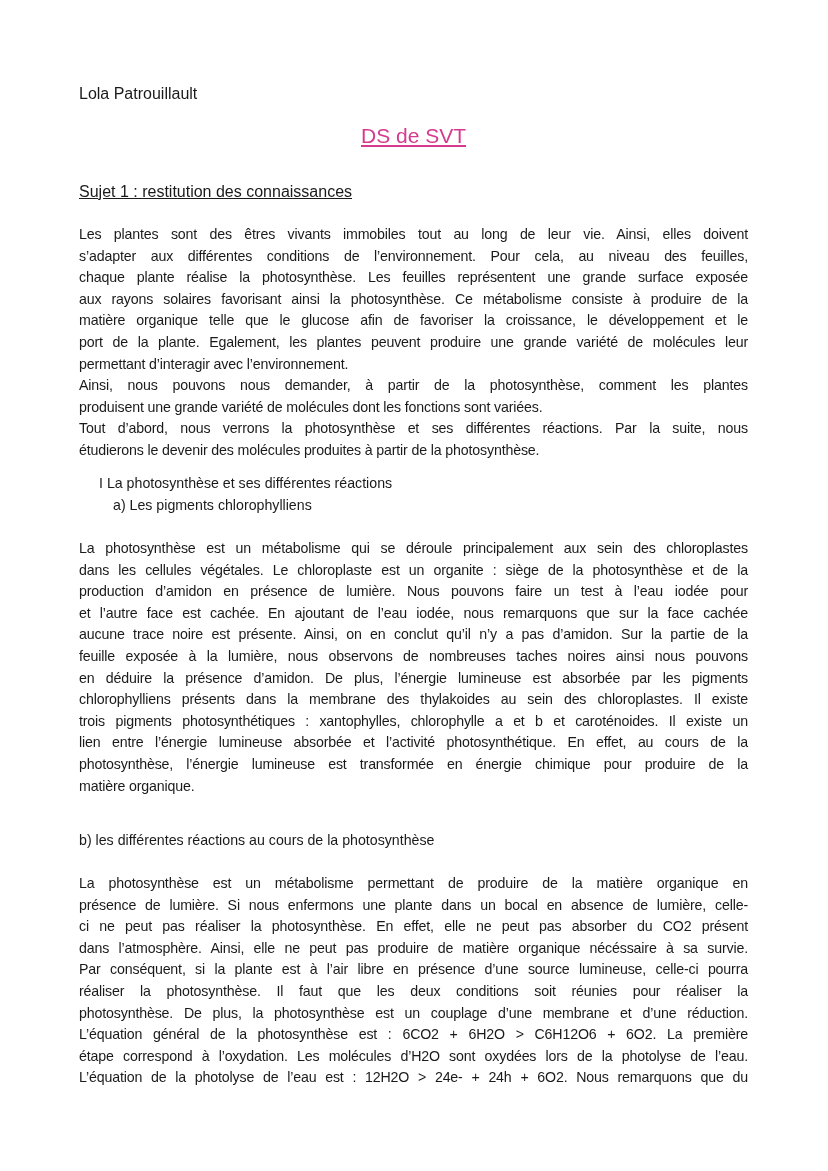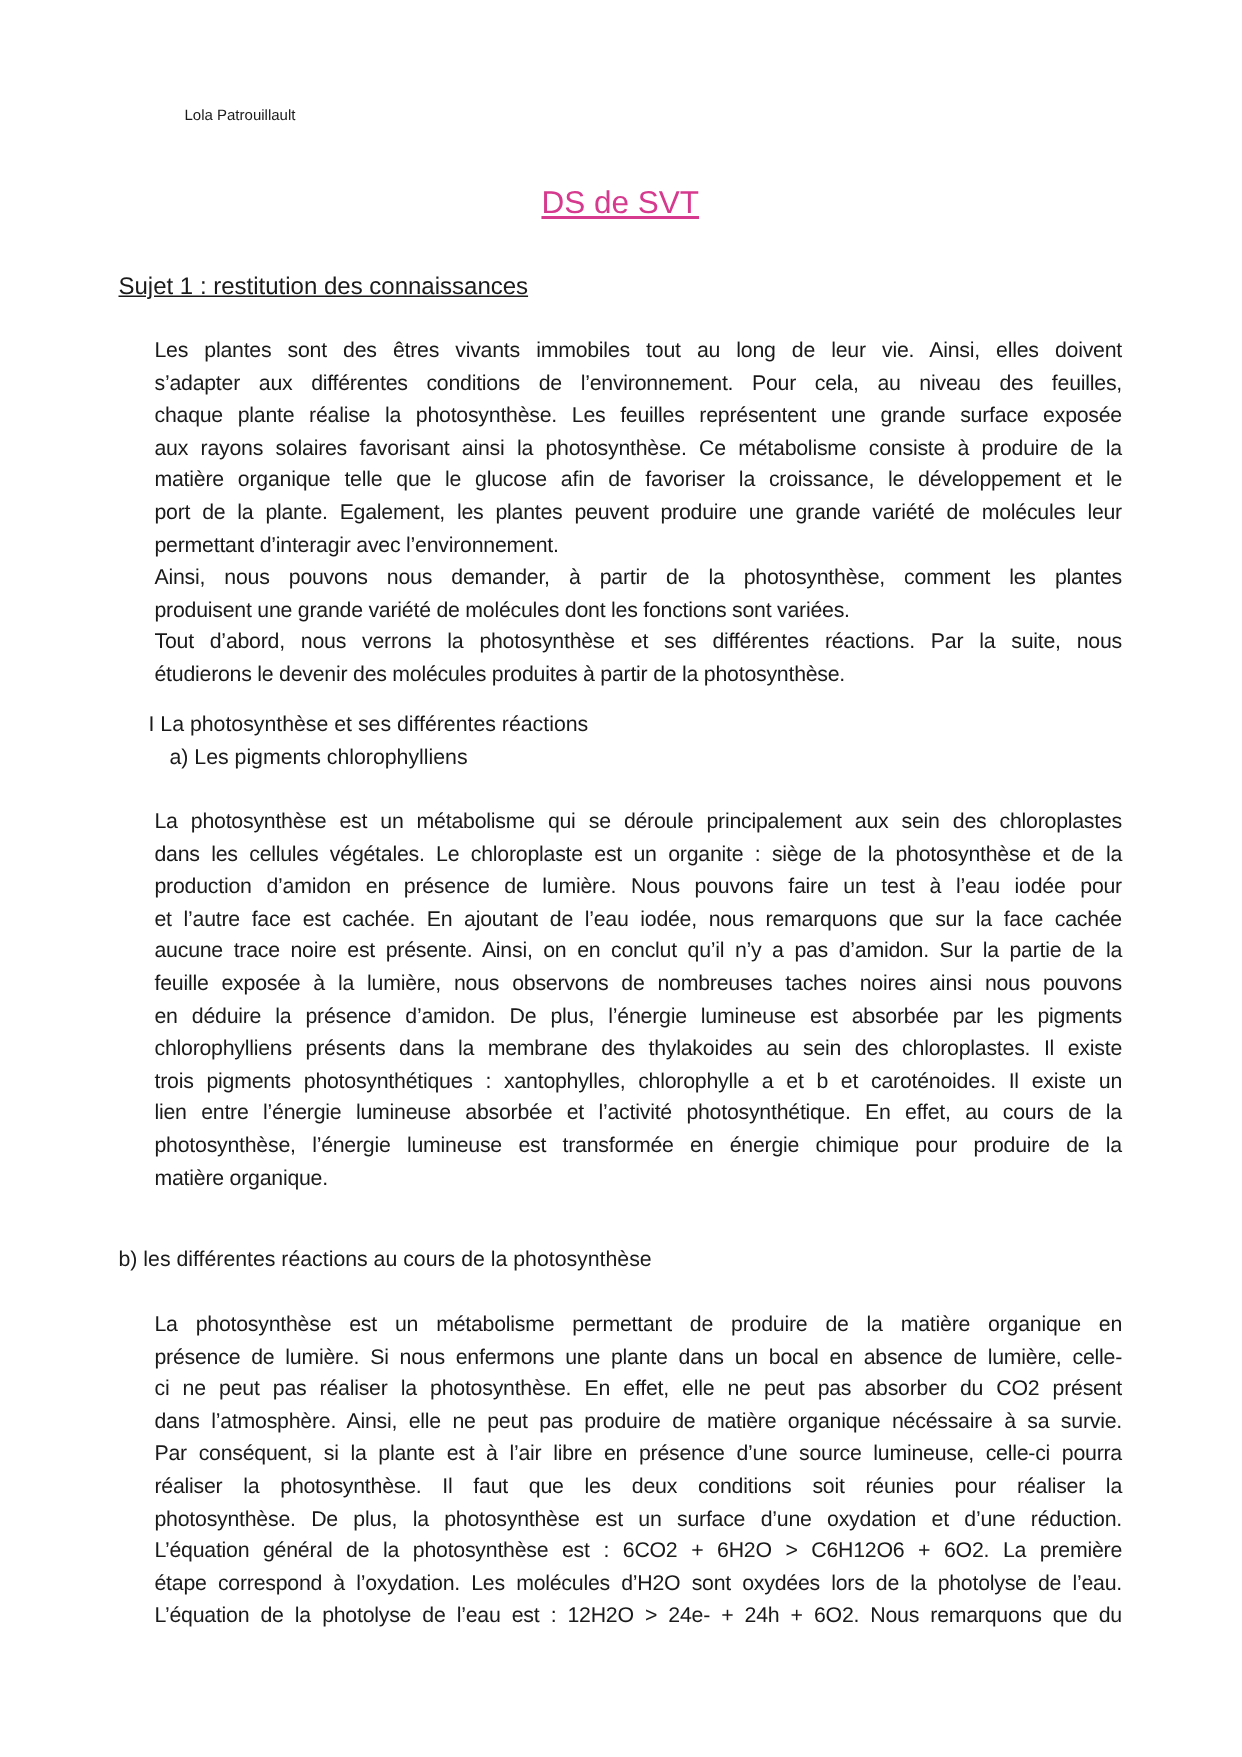--- a/index.html
+++ b/index.html
@@ -16,26 +16,25 @@
       color: #1a1a1a;
     }
     .page {
       position: absolute;
       left: 79px;
       top: 0;
       width: 669px;
     }
     .author {
       position: absolute;
-      top: 68px;
+      top: 84px;
       left: 0;
-      font-size: 10px;
+      font-size: 16px;
       line-height: 20px;
       white-space: nowrap;
-      margin-left: 44px;
     }
     .title {
       position: absolute;
       top: 122px;
       left: 0;
       width: 669px;
       text-align: center;
       font-size: 21px;
       line-height: 28px;
       color: #d63a8e;
@@ -55,21 +54,20 @@
       width: 669px;
     }
     .line {
       font-size: 14.2px;
       line-height: 21.6px;
       height: 21.6px;
       white-space: nowrap;
       text-align: justify;
       text-align-last: justify;
       letter-spacing: -0.15px;
-      margin-left: 24px;
     }
     .line.last {
       text-align-last: left;
     }
     .heading {
       position: absolute;
       left: 0;
       font-size: 14.2px;
       line-height: 21px;
       white-space: nowrap;
@@ -127,19 +125,19 @@
 
   <div class="heading" style="top:830px;">b) les différentes réactions au cours de la photosynthèse</div>
 
   <div class="block" style="top:873px;">
     <div class="line">La photosynthèse est un métabolisme permettant de produire de la matière organique en</div>
     <div class="line">présence de lumière. Si nous enfermons une plante dans un bocal en absence de lumière, celle-</div>
     <div class="line">ci ne peut pas réaliser la photosynthèse. En effet, elle ne peut pas absorber du CO2 présent</div>
     <div class="line">dans l’atmosphère. Ainsi, elle ne peut pas produire de matière organique nécéssaire à sa survie.</div>
     <div class="line">Par conséquent, si la plante est à l’air libre en présence d’une source lumineuse, celle-ci pourra</div>
     <div class="line">réaliser la photosynthèse. Il faut que les deux conditions soit réunies pour réaliser la</div>
-    <div class="line">photosynthèse. De plus, la photosynthèse est un surface d’une oxydation et d’une réduction.</div>
+    <div class="line">photosynthèse. De plus, la photosynthèse est un couplage d’une membrane et d’une réduction.</div>
     <div class="line">L’équation général de la photosynthèse est : 6CO2 + 6H2O &gt; C6H12O6 + 6O2. La première</div>
     <div class="line">étape correspond à l’oxydation. Les molécules d’H2O sont oxydées lors de la photolyse de l’eau.</div>
     <div class="line">L’équation de la photolyse de l’eau est : 12H2O &gt; 24e- + 24h + 6O2. Nous remarquons que du</div>
   </div>
 
 </div>
 
 </body></html>

